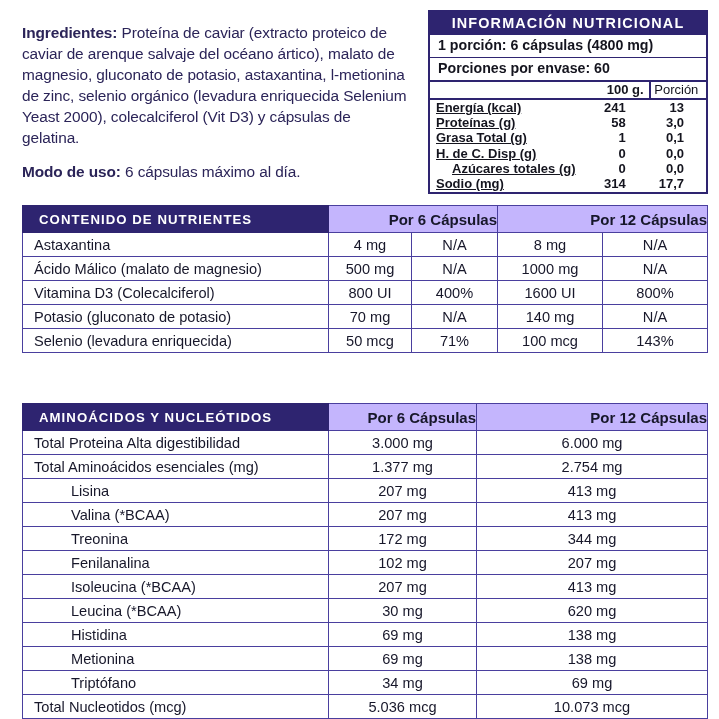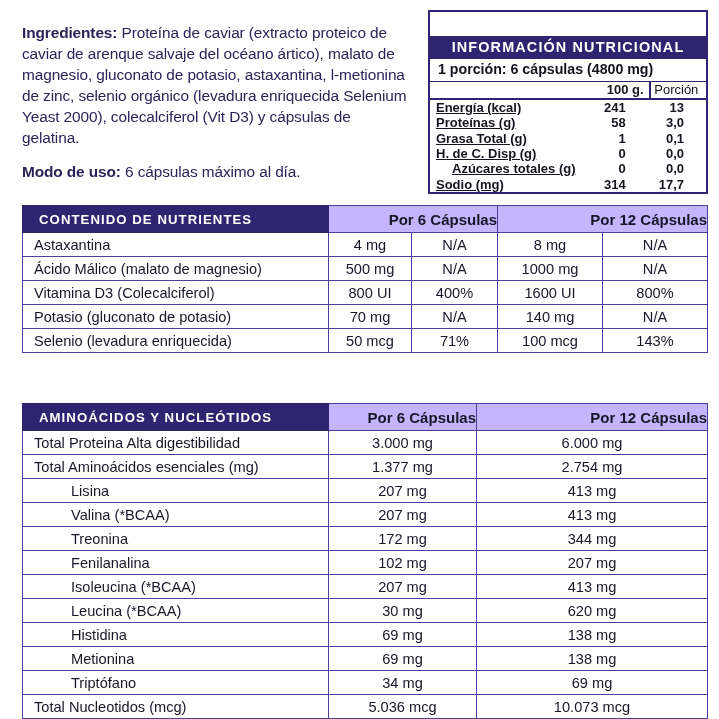--- a/index.html
+++ b/index.html
@@ -50,21 +50,20 @@
     overflow: hidden;
   }
   #nutrition-title {
     background: #2e2470;
     color: #ffffff;
     text-align: center;
     font-size: 14.4px;
     font-weight: bold;
     letter-spacing: 1.15px;
     padding: 3px 0 4px 0;
-    margin-top: 24px;
   }
   .nf-serv {
     font-size: 14.2px;
     font-weight: bold;
     color: #14141e;
     padding: 2px 0 2px 8px;
     border-bottom: 1px solid #2e2470;
     line-height: 1.25;
     white-space: nowrap;
   }
@@ -168,20 +167,21 @@
 <body>
 
 <div id="ingredients-block">
   <p class="ing-para"><span class="ing-label">Ingredientes:</span><span> Proteína de caviar (extracto proteico de caviar de arenque salvaje del océano ártico), malato de magnesio, gluconato de potasio, astaxantina, l-metionina de zinc, selenio orgánico (levadura enriquecida Selenium Yeast 2000), colecalciferol (Vit D3) y cápsulas de gelatina.</span></p>
   <p class="ing-para" id="usage-para"><span class="ing-label">Modo de uso:</span><span> 6 cápsulas máximo al día.</span></p>
 </div>
 
 <div id="nutrition-panel">
   <div id="nutrition-title">INFORMACIÓN NUTRICIONAL</div>
   <div class="nf-serv">1 porción:  6 cápsulas (4800 mg)</div>
+  <div class="nf-serv last">Porciones por envase: 60</div>
   <table id="nf-table">
     <thead>
       <tr>
         <th class="nf-blank"></th>
         <th class="nf-100">100 g.</th>
         <th class="nf-por">Porción</th>
       </tr>
     </thead>
     <tbody id="nf-body">
         <tr>

